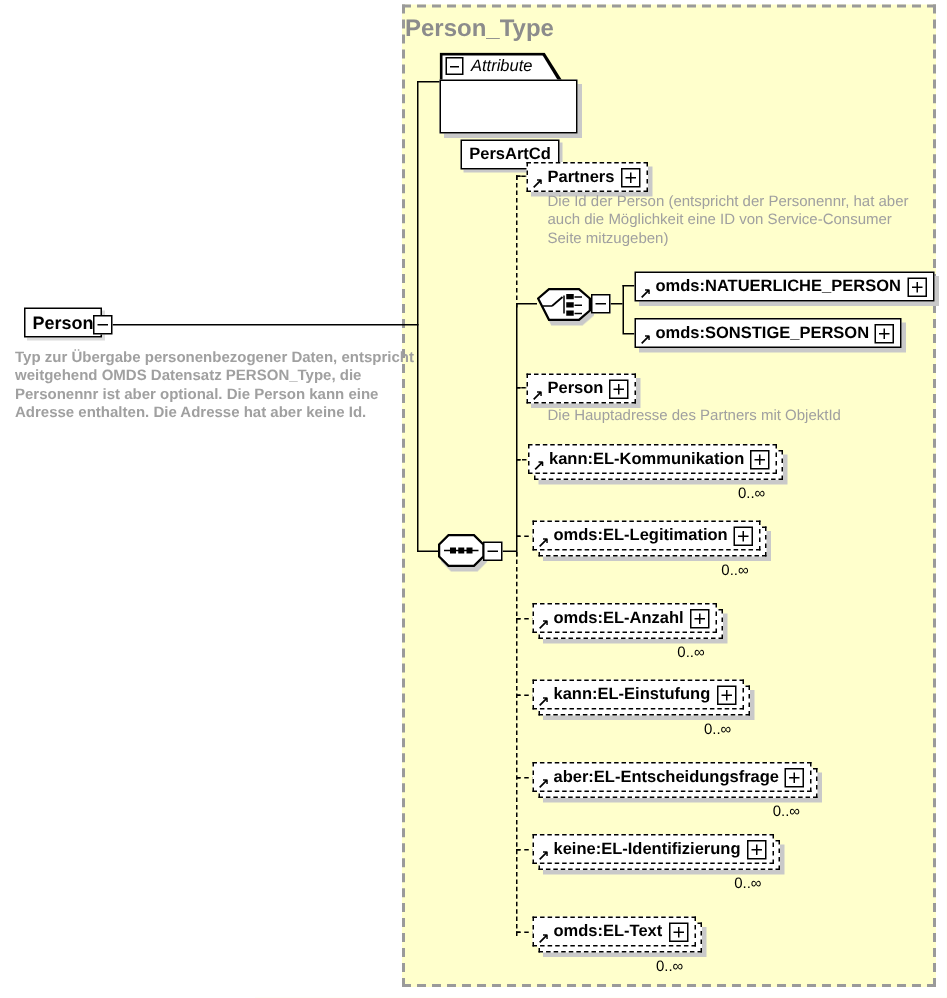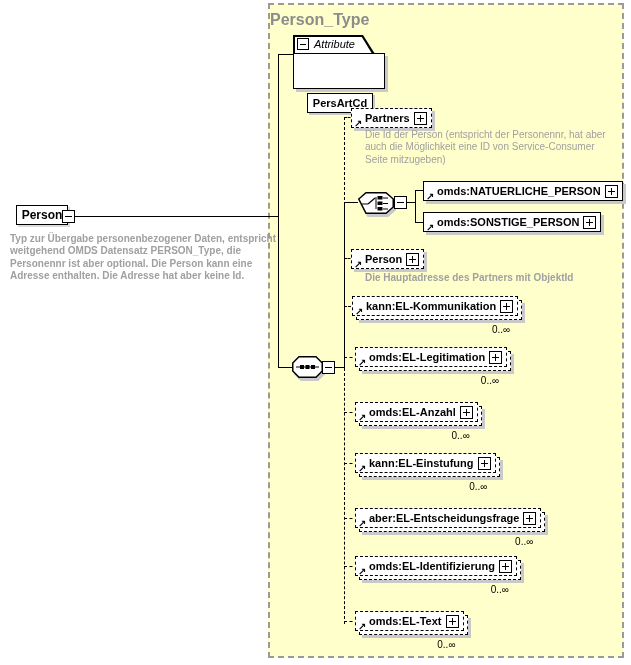--- a/index.html
+++ b/index.html
@@ -169,21 +169,21 @@
     <span class="ref-arrow">↗</span>
     <span>omds:SONSTIGE_PERSON</span>
     <span class="icon-sq plus"></span>
   </div>
 
   <div class="ebox dashed" style="left:351px;top:249px;">
     <span class="ref-arrow">↗</span>
     <span>Person</span>
     <span class="icon-sq plus"></span>
   </div>
-  <div class="annot" style="left:365px;top:272px;width:260px;font-weight:bold;">Die Hauptadresse des Partners mit ObjektId</div>
+  <div class="annot" style="left:365px;top:272px;width:260px;">Die Hauptadresse des Partners mit ObjektId</div>
 
   <div class="multi" style="left:352px;top:296px;">
     <span class="back"></span>
     <span class="front">
       <span class="ref-arrow">↗</span>
       <span>kann:EL-Kommunikation</span>
       <span class="icon-sq plus"></span>
     </span>
     <span class="occurs">0..∞</span>
   </div>
@@ -225,21 +225,21 @@
       <span>aber:EL-Entscheidungsfrage</span>
       <span class="icon-sq plus"></span>
     </span>
     <span class="occurs">0..∞</span>
   </div>
 
   <div class="multi" style="left:355px;top:556px;">
     <span class="back"></span>
     <span class="front">
       <span class="ref-arrow">↗</span>
-      <span>omds:EL-Identifizierung</span>
+      <span>keine:EL-Identifizierung</span>
       <span class="icon-sq plus"></span>
     </span>
     <span class="occurs">0..∞</span>
   </div>
 
   <div class="multi" style="left:355px;top:611px;">
     <span class="back"></span>
     <span class="front">
       <span class="ref-arrow">↗</span>
       <span>omds:EL-Text</span>

